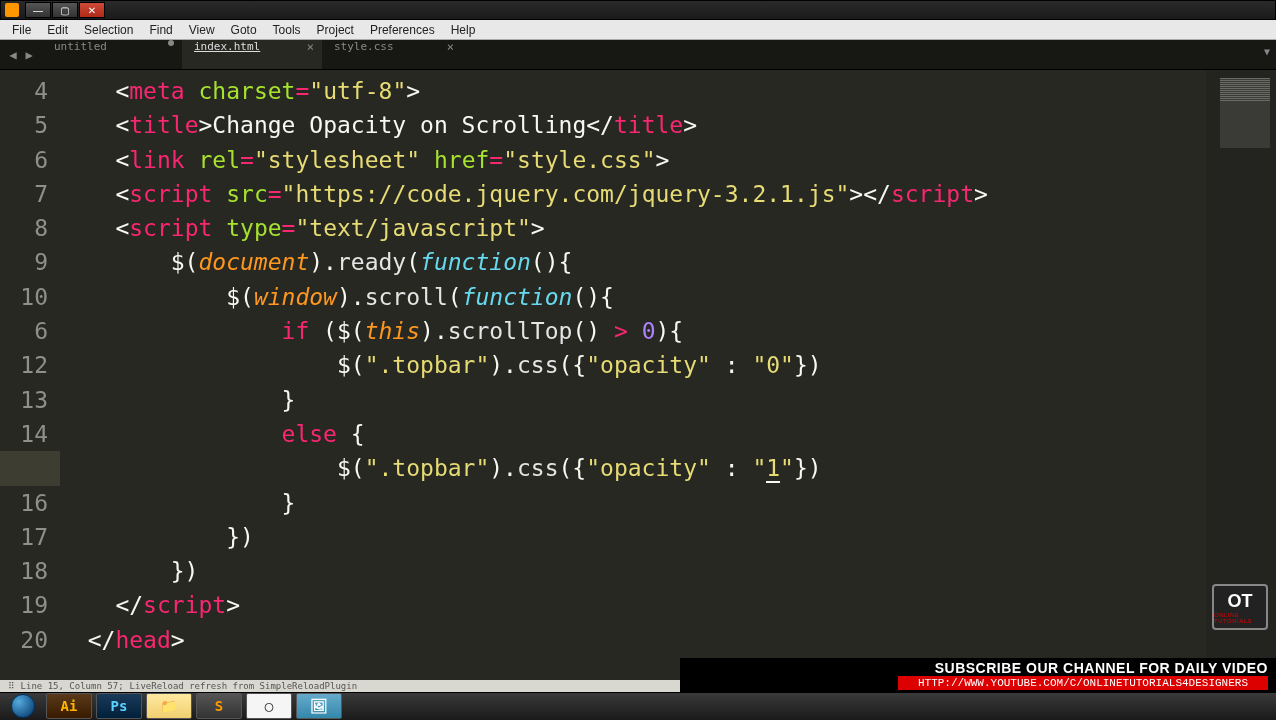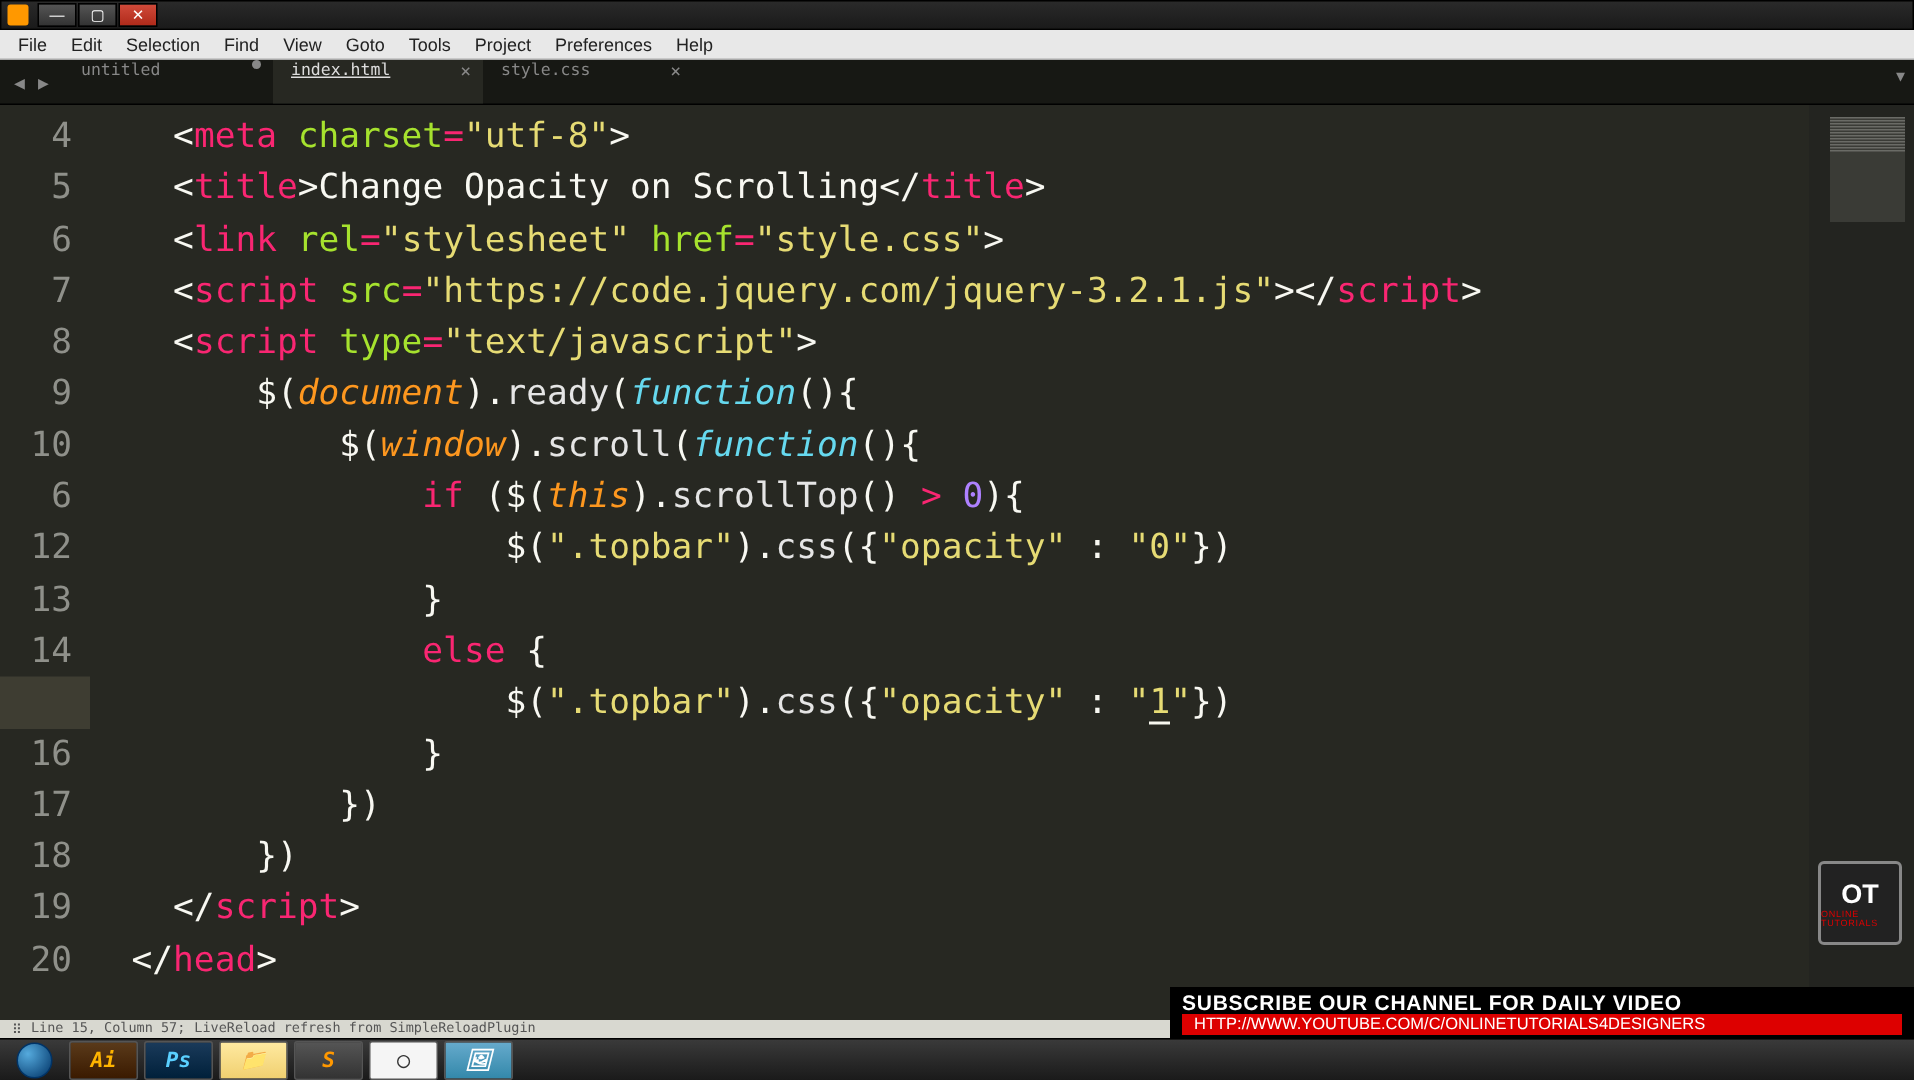--- a/index.html
+++ b/index.html
@@ -45,38 +45,38 @@
 .code .op { color: #f92672; }
 .code .txt { color: #f8f8f2; }
 .code .cursor { border-bottom: 2px solid #f8f8f0; }
 .active-line-bg { position: absolute; left: 0; right: 0; height: 34.3px; background: #3e3d32; z-index: 0; }
 .code .row { position: relative; z-index: 1; }
 
 .statusbar { height: 12px; background: #d8d8d0; display: flex; align-items: center; padding: 0 8px; font-size: 9px; color: #555; font-family: Tahoma, sans-serif; }
 .statusbar .sb-left { flex: 1; display: flex; gap: 6px; }
 .statusbar .sb-right { display: flex; gap: 16px; }
 
-.taskbar { height: 28px; background: linear-gradient(#3a3a3a,#1a1a1a); display: flex; align-items: center; padding: 0 4px; gap: 4px; border-top: 1px solid #000; font-style: italic; }
+.taskbar { height: 28px; background: linear-gradient(#3a3a3a,#1a1a1a); display: flex; align-items: flex-start; padding: 0 4px; gap: 4px; border-top: 1px solid #000; }
 .start-orb { width: 38px; height: 26px; display: flex; align-items: center; justify-content: center; cursor: pointer; }
 .orb-circle { width: 24px; height: 24px; border-radius: 50%; background: radial-gradient(circle at 30% 30%, #5ad, #036); border: 1px solid #036; position: relative; }
 .task-btn { width: 46px; height: 26px; background: linear-gradient(#444,#222); border: 1px solid #555; border-radius: 2px; display: flex; align-items: center; justify-content: center; cursor: pointer; font-size: 14px; font-weight: bold; }
 .task-btn.ai { background: linear-gradient(#5a3a1a,#3a1a00); color: #ffb400; }
 .task-btn.ps { background: linear-gradient(#1a3a5a,#00203a); color: #5ad0ff; }
 .task-btn.ex { background: linear-gradient(#ffe9a0,#f0d070); color: #000; }
 .task-btn.st { background: linear-gradient(#555,#333); color: #ff9800; }
 .task-btn.ch { background: #f5f5f5; color: #333; }
 .task-btn.pic { background: linear-gradient(#6ac,#38a); color: #fff; }
 
 .overlay-banner { position: absolute; right: 0; bottom: 28px; z-index: 50; }
-.ot-badge { position: absolute; right: 8px; bottom: 62px; width: 56px; height: 56px; background: #222; border: 2px solid #888; border-radius: 4px; display: flex; flex-direction: column; align-items: center; justify-content: center; }
+.ot-badge { position: absolute; right: 8px; bottom: 62px; width: 56px; height: 46px; background: #222; border: 2px solid #888; border-radius: 4px; display: flex; flex-direction: column; align-items: center; justify-content: center; }
 .ot-badge .ot { color: #fff; font-weight: bold; font-size: 18px; font-family: Arial; }
 .ot-badge .sub { color: #d00; font-size: 6px; font-family: Arial; letter-spacing: 0.5px; }
-.banner-strip { height: 34px; width: 496px; background: #000; display: flex; flex-direction: column; justify-content: center; padding: 0 8px; }
+.banner-strip { height: 34px; width: 596px; background: #000; display: flex; flex-direction: column; justify-content: center; align-items: flex-end; padding: 0 8px; }
 .banner-strip .l1 { color: #fff; font-size: 14px; font-weight: bold; font-family: Arial; letter-spacing: 0.5px; }
-.banner-strip .l2 { color: #fff; background: #d00; font-size: 11px; font-family: Liberation Sans, sans-serif; padding: 1px 8px; }
+.banner-strip .l2 { color: #fff; background: #d00; font-size: 11px; font-family: Liberation Mono, monospace; padding: 1px 20px; }
 </style>
 </head>
 <body>
 
 <div class="titlebar">
   <div class="app-icon"></div>
   <div class="win-controls">
     <div class="win-btn">—</div>
     <div class="win-btn">▢</div>
     <div class="win-btn close">✕</div>

